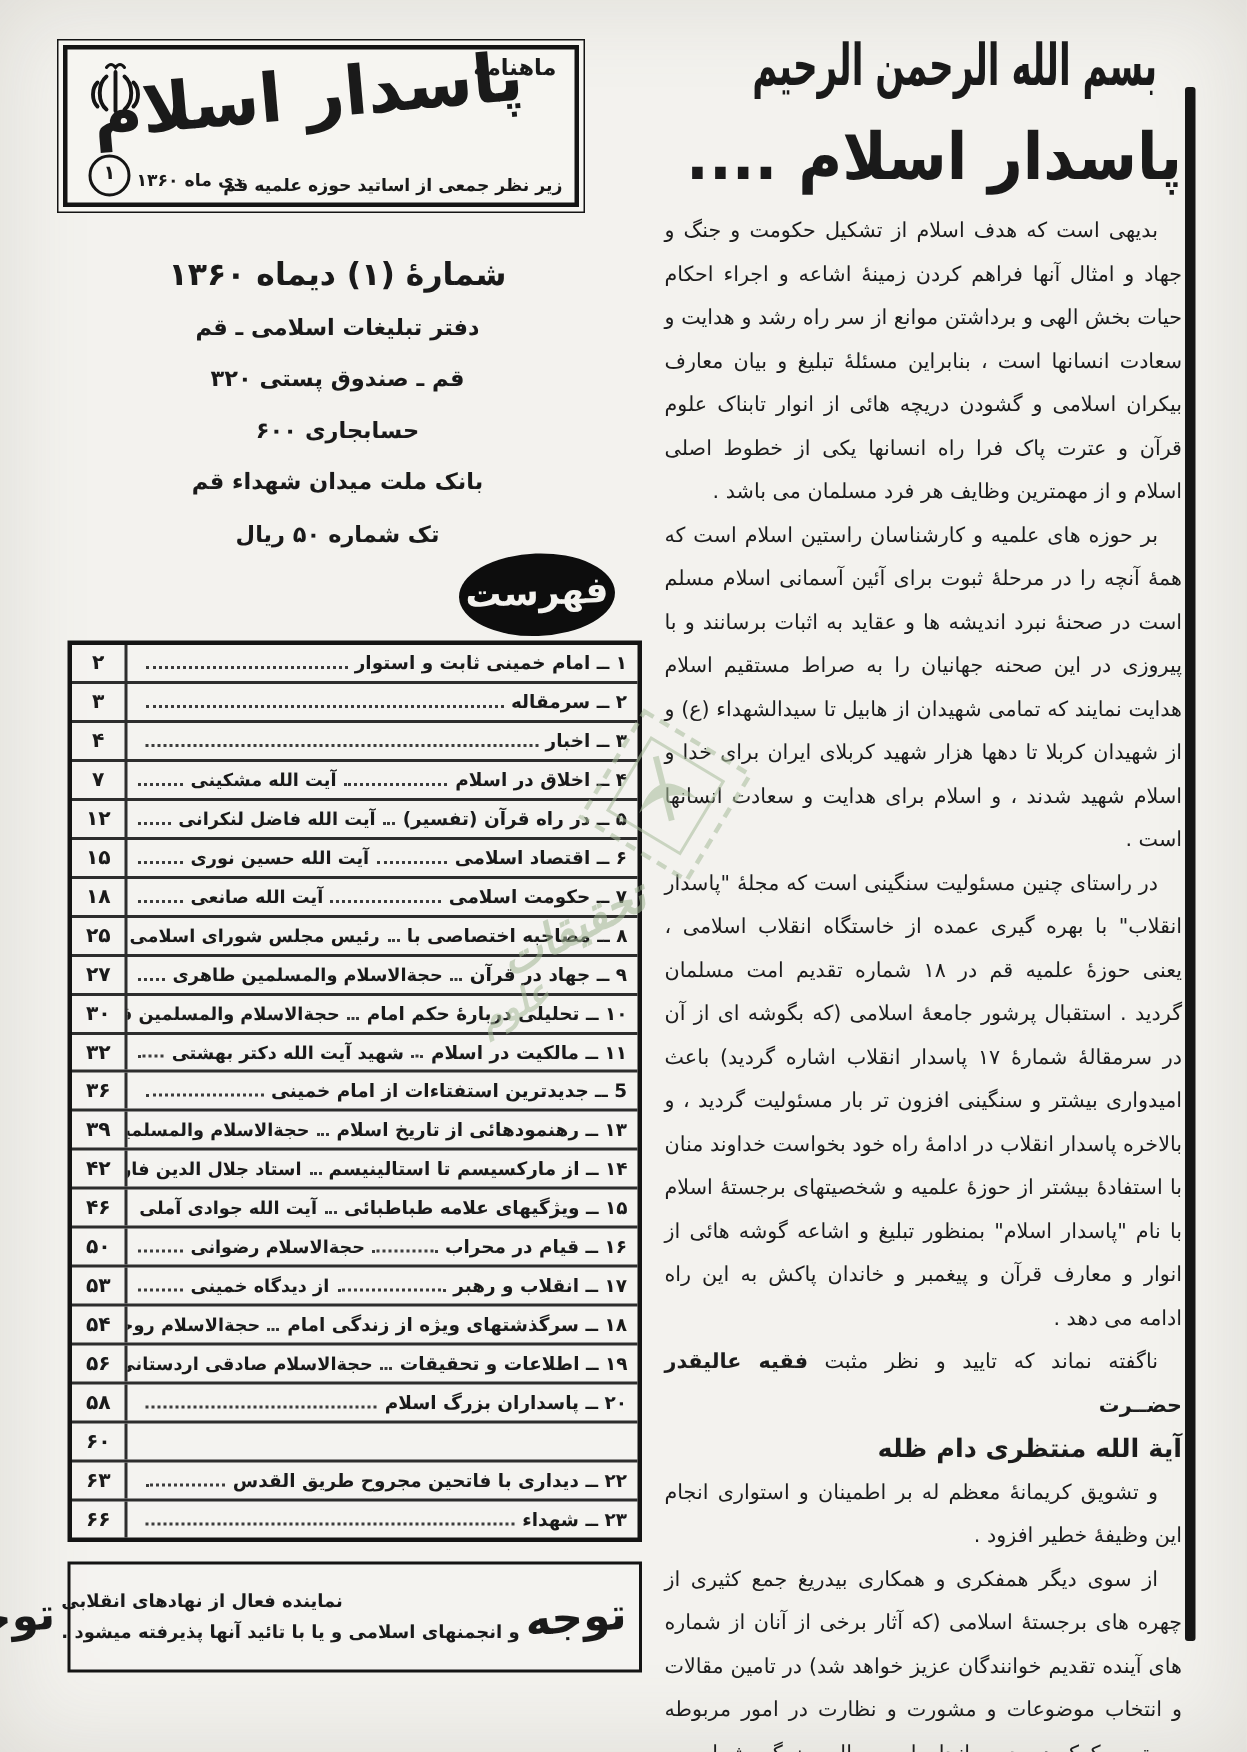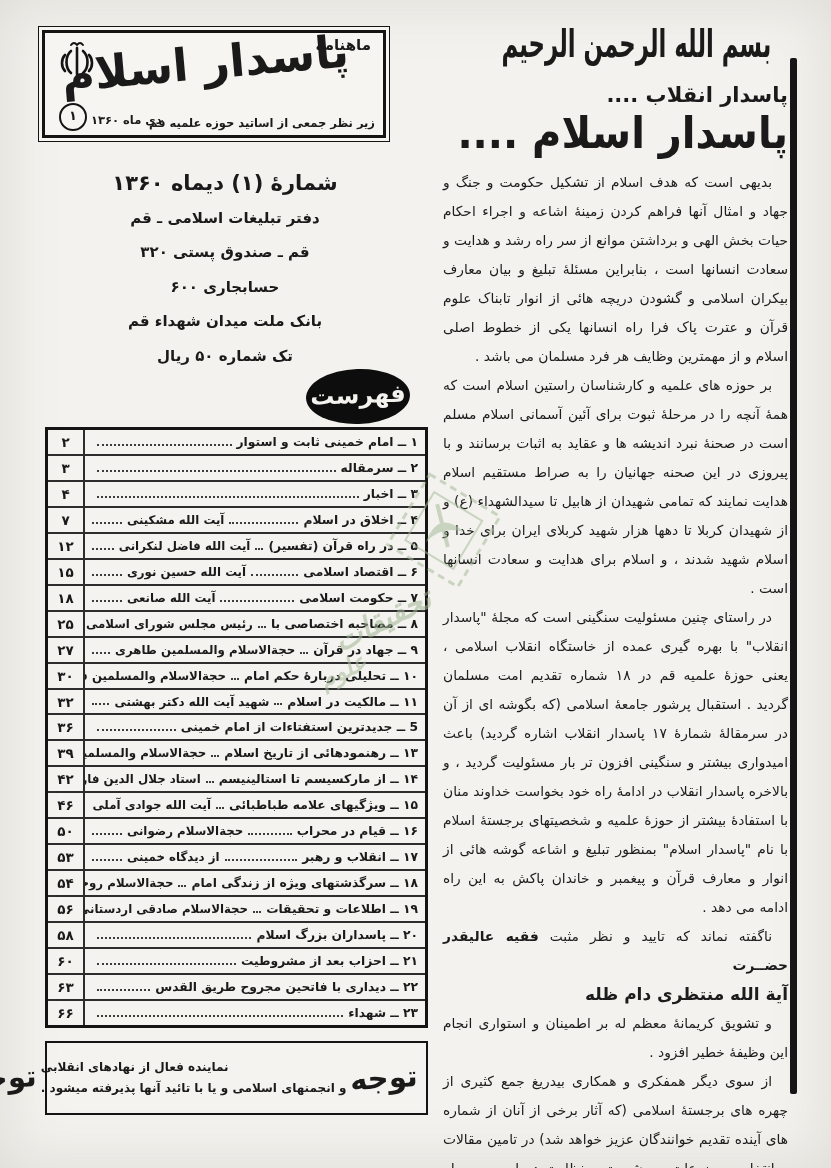--- a/index.html
+++ b/index.html
@@ -261,24 +261,20 @@
       </div>
       <div class="toc-row">
         <div class="toc-page">۵۸</div>
         <div class="toc-main">
           <span class="toc-title">۲۰ ــ پاسداران بزرگ اسلام</span>
           <span class="toc-fill"></span>
         </div>
       </div>
       <div class="toc-row">
         <div class="toc-page">۶۰</div>
-        <div class="toc-main">
-          <span class="toc-title">۲۱ ــ احزاب بعد از مشروطیت</span>
-          <span class="toc-fill"></span>
-        </div>
       </div>
       <div class="toc-row">
         <div class="toc-page">۶۳</div>
         <div class="toc-main">
           <span class="toc-title">۲۲ ــ دیداری با فاتحین مجروح طریق القدس</span>
           <span class="toc-fill"></span>
         </div>
       </div>
       <div class="toc-row">
         <div class="toc-page">۶۶</div>
@@ -295,21 +291,20 @@
       <div>نماینده فعال از نهادهای انقلابی</div>
       <div>و انجمنهای اسلامی و یا با تائید آنها پذیرفته میشود .</div>
     </div>
     <div class="notice-label">توجه</div>
   </div>
 
   <div class="vbar"></div>
 
   <div class="right-col">
     <div class="bismillah">بسم الله الرحمن الرحیم</div>
-    <div class="kicker">پاسدار انقلاب ....</div>
     <div class="art-title">پاسدار اسلام ....</div>
     <div class="body-text" id="bodyText">
         <p>بدیهی است که هدف اسلام از تشکیل حکومت و جنگ و جهاد و امثال آنها فراهم کردن زمینهٔ اشاعه و اجراء احکام حیات بخش الهی و برداشتن موانع از سر راه رشد و هدایت و سعادت انسانها است ، بنابراین مسئلهٔ تبلیغ و بیان معارف بیکران اسلامی و گشودن دریچه هائی از انوار تابناک علوم قرآن و عترت پاک فرا راه انسانها یکی از خطوط اصلی اسلام و از مهمترین وظایف هر فرد مسلمان می باشد .</p>
         <p>بر حوزه های علمیه و کارشناسان راستین اسلام است که همهٔ آنچه را در مرحلهٔ ثبوت برای آئین آسمانی اسلام مسلم است در صحنهٔ نبرد اندیشه ها و عقاید به اثبات برسانند و با پیروزی در این صحنه جهانیان را به صراط مستقیم اسلام هدایت نمایند که تمامی شهیدان از هابیل تا سیدالشهداء (ع) و از شهیدان کربلا تا دهها هزار شهید کربلای ایران برای خدا و اسلام شهید شدند ، و اسلام برای هدایت و سعادت انسانها است .</p>
         <p>در راستای چنین مسئولیت سنگینی است که مجلهٔ "پاسدار انقلاب" با بهره گیری عمده از خاستگاه انقلاب اسلامی ، یعنی حوزهٔ علمیه قم در ۱۸ شماره تقدیم امت مسلمان گردید . استقبال پرشور جامعهٔ اسلامی (که بگوشه ای از آن در سرمقالهٔ شمارهٔ ۱۷ پاسدار انقلاب اشاره گردید) باعث امیدواری بیشتر و سنگینی افزون تر بار مسئولیت گردید ، و بالاخره پاسدار انقلاب در ادامهٔ راه خود بخواست خداوند منان با استفادهٔ بیشتر از حوزهٔ علمیه و شخصیتهای برجستهٔ اسلام با نام "پاسدار اسلام" بمنظور تبلیغ و اشاعه گوشه هائی از انوار و معارف قرآن و پیغمبر و خاندان پاکش به این راه ادامه می دهد .</p>
         <p>ناگفته نماند که تایید و نظر مثبت <b>فقیه عالیقدر حضــرت</b></p>
         <p class="center">آیة الله منتظری دام ظله</p>
         <p>و تشویق کریمانهٔ معظم له بر اطمینان و استواری انجام این وظیفهٔ خطیر افزود .</p>
         <p>از سوی دیگر همفکری و همکاری بیدریغ جمع کثیری از چهره های برجستهٔ اسلامی (که آثار برخی از آنان از شماره های آینده تقدیم خوانندگان عزیز خواهد شد) در تامین مقالات و انتخاب موضوعات و مشورت و نظارت در امور مربوطه مهمترین کمک در جهت انجام این رسالت بزرگ بشمار می رود .</p>
       </div>

